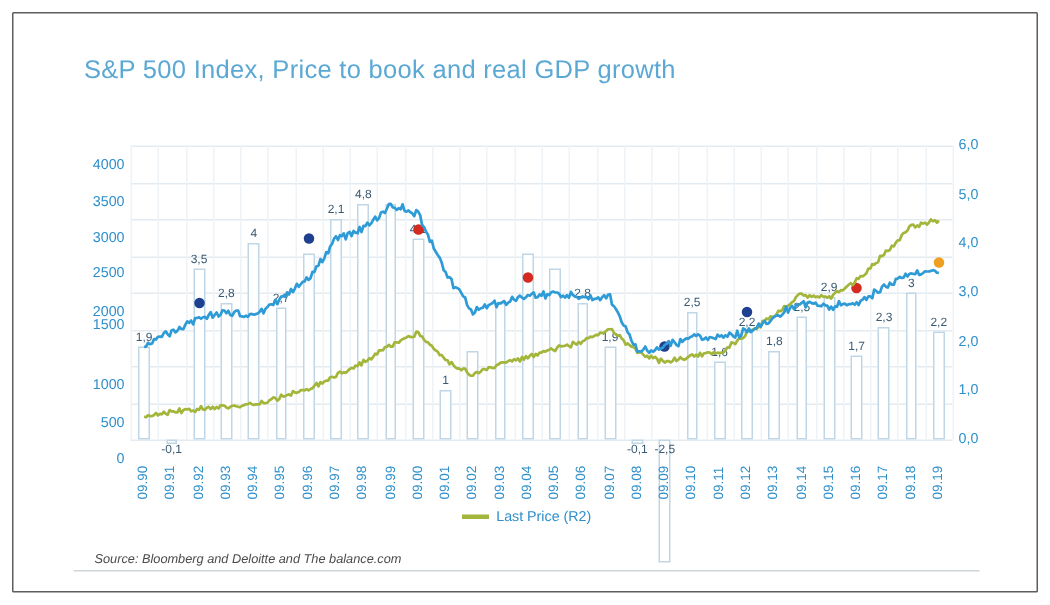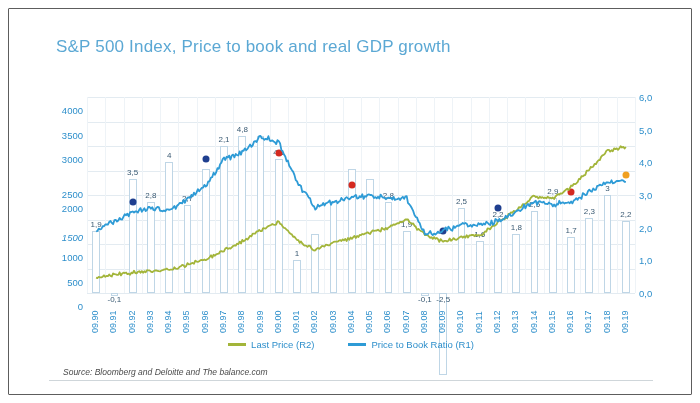--- a/index.html
+++ b/index.html
@@ -94,23 +94,23 @@
 <body>
 
 <div id="slide">
 
   <div id="title">S&amp;P 500 Index, Price to book and real GDP growth</div>
 
   <div id="yleft">
       <div class="ylab" style="top: 196px;">0</div>
       <div class="ylab" style="top: 171.5px;">500</div>
       <div class="ylab" style="top: 147px;">1000</div>
-      <div class="ylab" style="top: 127px; font-style: italic;">1500</div>
+      <div class="ylab" style="top: 107px;">1500</div>
       <div class="ylab" style="top: 98px;">2000</div>
-      <div class="ylab" style="top: 84px;">2500</div>
+      <div class="ylab" style="top: 72px;">2500</div>
       <div class="ylab" style="top: 49px;">3000</div>
       <div class="ylab" style="top: 24.5px;">3500</div>
       <div class="ylab" style="top: 0px;">4000</div>
     </div>
   <div id="yright">
       <div class="ylab-r" style="top: 196px;">0,0</div>
       <div class="ylab-r" style="top: 163.333px;">1,0</div>
       <div class="ylab-r" style="top: 130.667px;">2,0</div>
       <div class="ylab-r" style="top: 98px;">3,0</div>
       <div class="ylab-r" style="top: 65.3333px;">4,0</div>
@@ -258,22 +258,18 @@
       <div class="xlab" style="left: 506.333px;">09.17</div>
       <div class="xlab" style="left: 524.6px;">09.18</div>
       <div class="xlab" style="left: 542.867px;">09.19</div>
     </div>
 
   <div id="legend">
       <div class="leg">
         <span class="swatch" style="background: rgb(163, 181, 58);"></span>
         <span>Last Price  (R2)</span>
       </div>
-      <div class="leg">
-        <span class="swatch" style="background: rgb(46, 155, 214);"></span>
-        <span>Price to Book Ratio  (R1)</span>
-      </div>
     </div>
 
   <div id="source">Source: Bloomberg and Deloitte and The balance.com</div>
   <div id="rule"></div>
 
 </div>
 
 </body></html>

